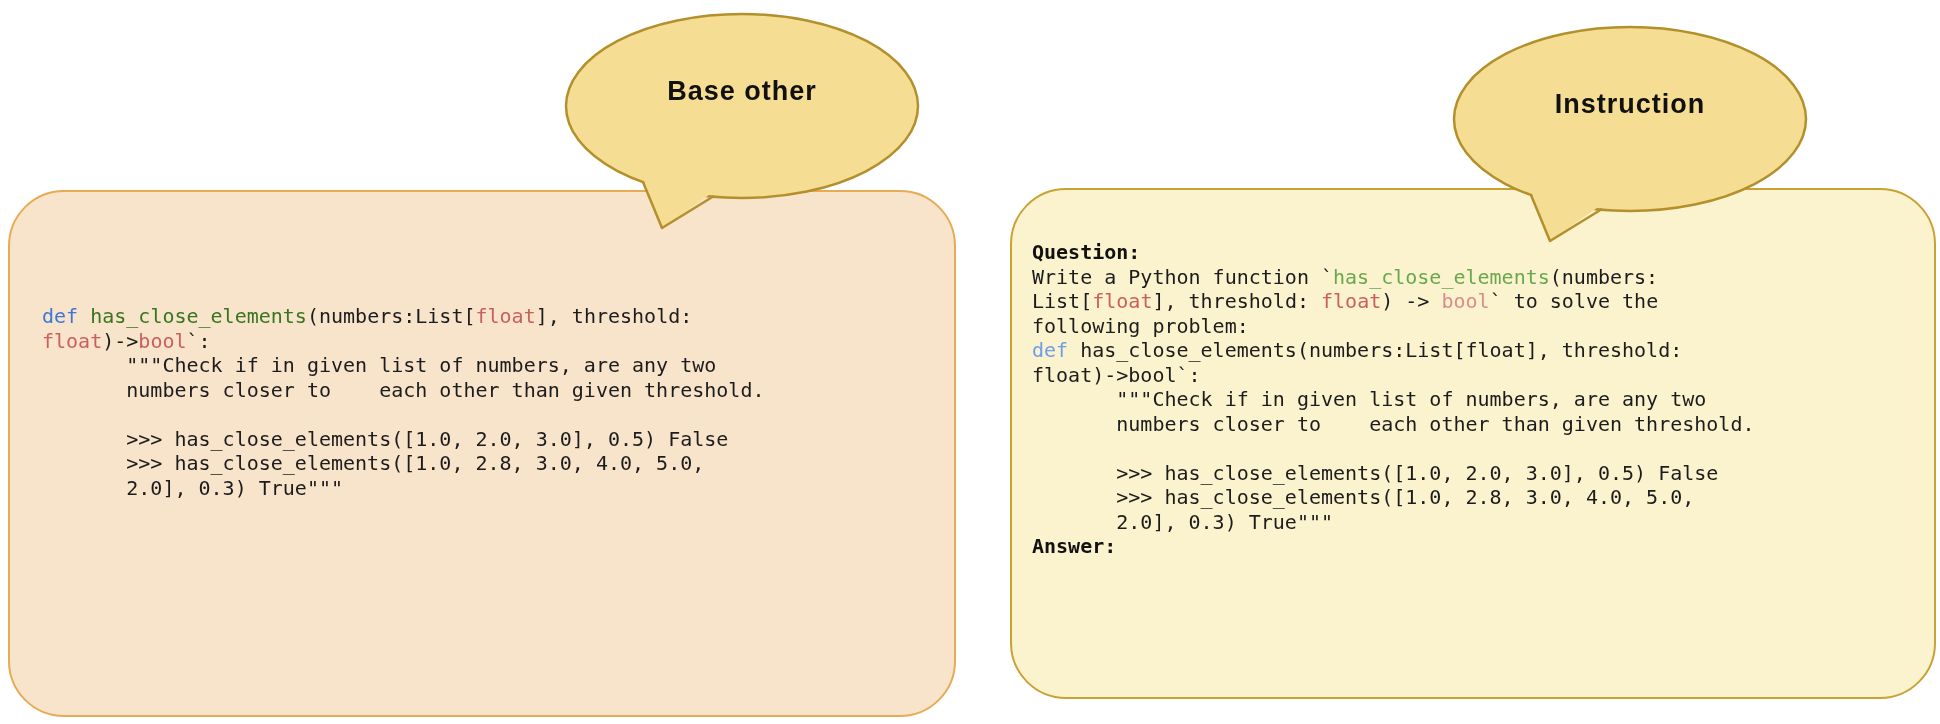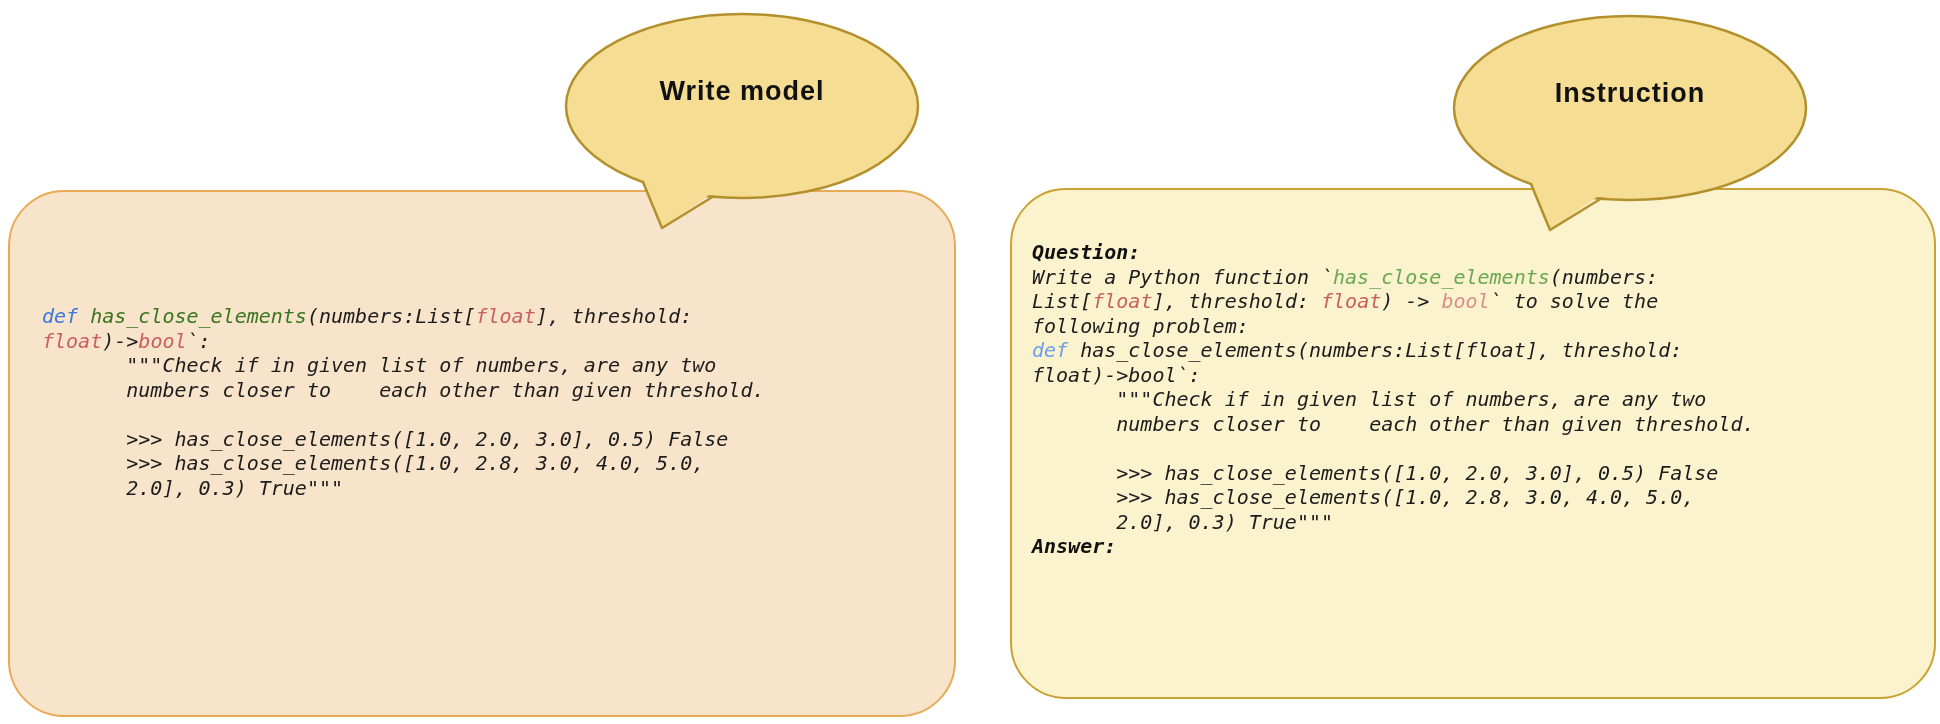--- a/index.html
+++ b/index.html
@@ -15,21 +15,20 @@
     position: relative;
     width: 1940px;
     height: 724px;
     background: #ffffff;
   }
   .panel {
     position: absolute;
     box-sizing: border-box;
     border-radius: 56px;
     z-index: 1;
-    font-style: italic;
   }
   .panel-left {
     left: 8px;
     top: 190px;
     width: 948px;
     height: 527px;
     background: #f8e3cb;
     border: 2.5px solid #e7ab55;
   }
   .panel-right {
@@ -66,21 +65,21 @@
   .tok-fn2 { color: #6aa84f; }
   .tok-ty  { color: #c9605e; }
   .tok-ty2 { color: #d98e89; }
   .bubble {
     position: absolute;
     width: 360px;
     height: 236px;
     z-index: 2;
   }
   .bubble-left  { left: 562px; top: 8px; }
-  .bubble-right { left: 1450px; top: 10px; }
+  .bubble-right { left: 1450px; top: 21px; }
   .bubble svg {
     position: absolute;
     left: 0; top: 0;
     width: 100%; height: 100%;
     overflow: visible;
   }
   .bubble-label {
     position: absolute;
     left: 0;
     top: 68px;
@@ -105,21 +104,21 @@
   <div class="panel panel-right">
     <div class="code-block"><div class="code-line"><span class="tok-b">Question:</span></div><div class="code-line"><span class="tok-pl">Write a Python function `</span><span class="tok-fn2">has_close_elements</span><span class="tok-pl">(numbers:</span></div><div class="code-line"><span class="tok-pl">List[</span><span class="tok-ty">float</span><span class="tok-pl">], threshold: </span><span class="tok-ty">float</span><span class="tok-pl">) -&gt; </span><span class="tok-ty2">bool</span><span class="tok-pl">` to solve the</span></div><div class="code-line"><span class="tok-pl">following problem:</span></div><div class="code-line"><span class="tok-kw2">def </span><span class="tok-pl">has_close_elements(numbers:List[float], threshold:</span></div><div class="code-line"><span class="tok-pl">float)-&gt;bool`:</span></div><div class="code-line"><span class="tok-pl">       """Check if in given list of numbers, are any two</span></div><div class="code-line"><span class="tok-pl">       numbers closer to    each other than given threshold.</span></div><div class="code-line">&nbsp;</div><div class="code-line"><span class="tok-pl">       &gt;&gt;&gt; has_close_elements([1.0, 2.0, 3.0], 0.5) False</span></div><div class="code-line"><span class="tok-pl">       &gt;&gt;&gt; has_close_elements([1.0, 2.8, 3.0, 4.0, 5.0,</span></div><div class="code-line"><span class="tok-pl">       2.0], 0.3) True"""</span></div><div class="code-line"><span class="tok-b">Answer:</span></div></div>
   </div>
 
   <div class="bubble bubble-left">
     <svg viewBox="0 0 360 232">
       <ellipse cx="180" cy="96" rx="176" ry="92" fill="#f6dd94" stroke="#b3902c" stroke-width="2.5"></ellipse>
       <polygon points="80,166 100,218 154,180" fill="#f6dd94" stroke="none"></polygon>
       <polyline points="81,172 100,218 152,186" fill="none" stroke="#b3902c" stroke-width="2.5" stroke-linejoin="round"></polyline>
     </svg>
-    <div class="bubble-label">Write model</div>
+    <div class="bubble-label">Base other</div>
   </div>
 
   <div class="bubble bubble-right">
     <svg viewBox="0 0 360 232">
       <ellipse cx="180" cy="96" rx="176" ry="92" fill="#f6dd94" stroke="#b3902c" stroke-width="2.5"></ellipse>
       <polygon points="80,166 100,218 154,180" fill="#f6dd94" stroke="none"></polygon>
       <polyline points="81,172 100,218 152,186" fill="none" stroke="#b3902c" stroke-width="2.5" stroke-linejoin="round"></polyline>
     </svg>
     <div class="bubble-label">Instruction</div>
   </div>

